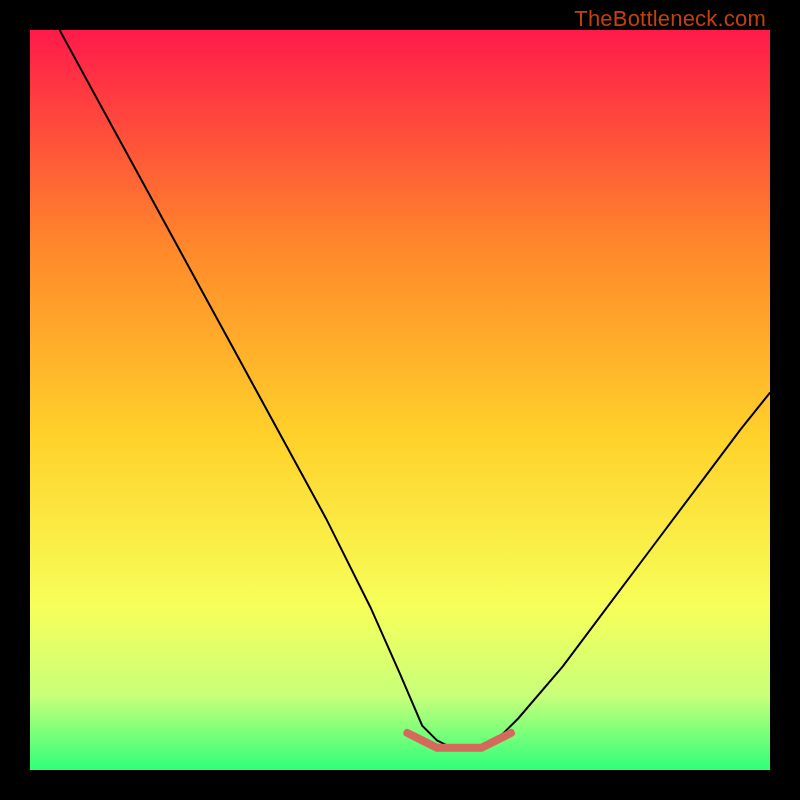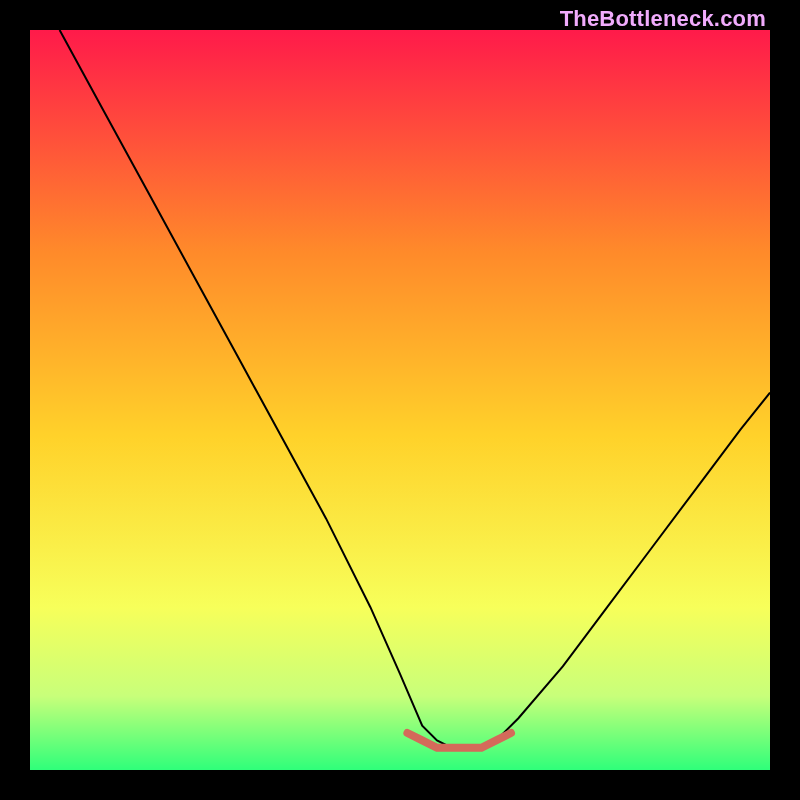--- a/index.html
+++ b/index.html
@@ -31,23 +31,23 @@
     left: 0;
     top: 0;
     width: 740px;
     height: 740px;
     pointer-events: none;
   }
   #attribution {
     position: absolute;
     top: 6px;
     right: 34px;
-    color: #f0abfc;
+    color: #c2410c;
     font-size: 22px;
-    font-weight: 700;
+    font-weight: 400;
     letter-spacing: 0.2px;
   }
 </style>
 </head>
 <body>
 
 <div id="attribution">TheBottleneck.com</div>
 
 <div id="frame">
   <svg id="plot-bg" viewBox="0 0 740 740" preserveAspectRatio="none">

